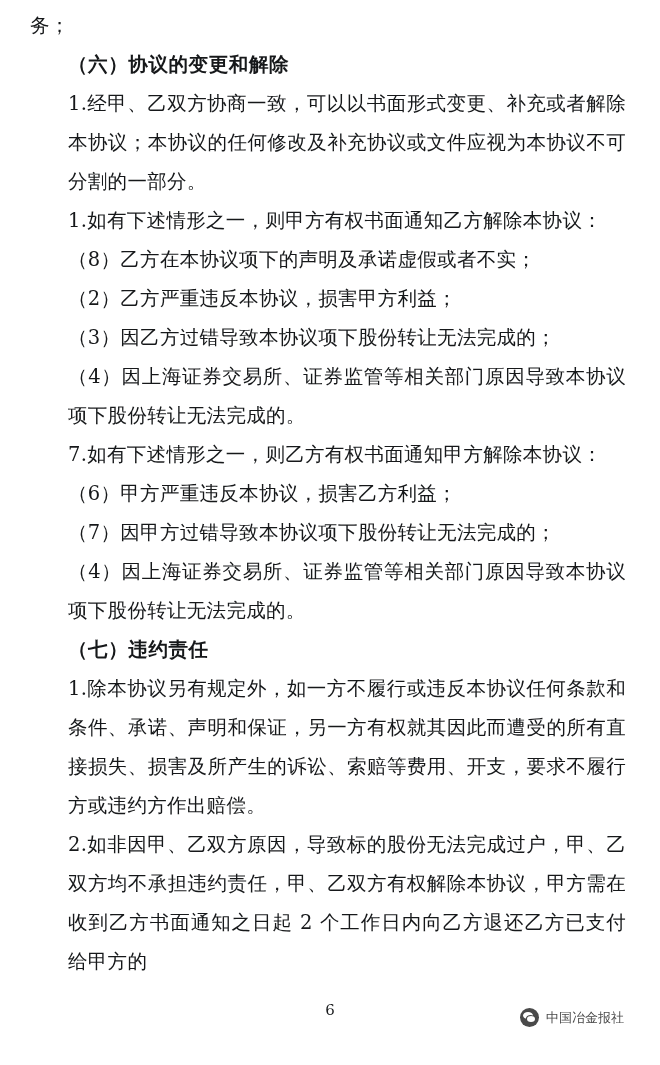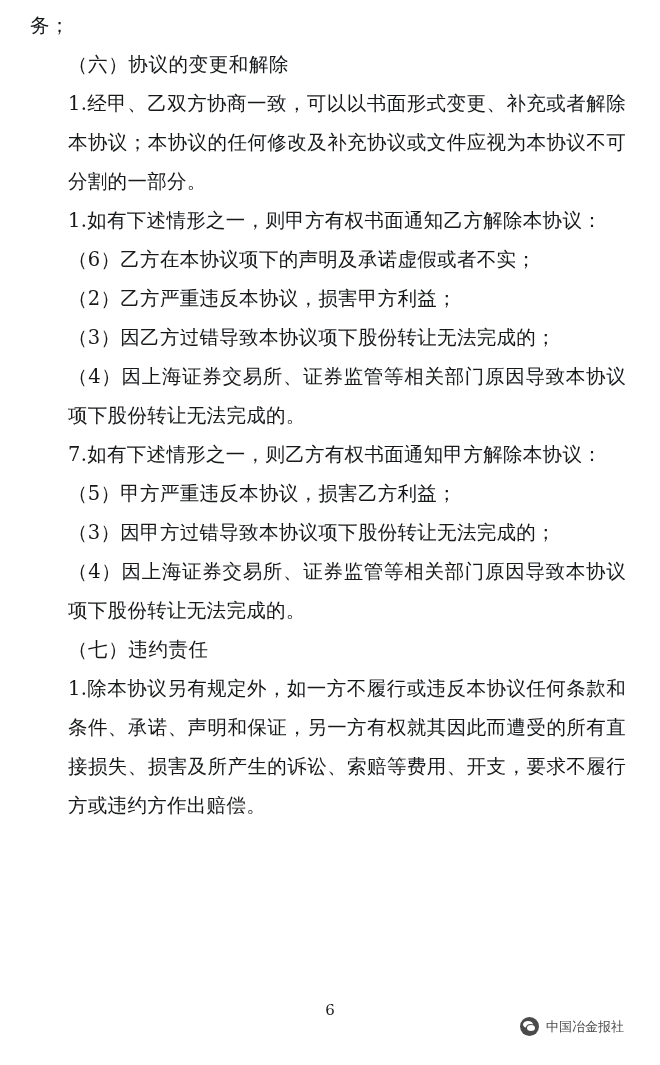--- a/index.html
+++ b/index.html
@@ -35,21 +35,21 @@
   .para {
     text-indent: 0;
   }
   .indent1 {
     padding-left: 38px;
   }
   .indent2 {
     padding-left: 38px;
   }
   .heading {
-    font-weight: normal;
+    font-weight: bold;
     padding-left: 38px;
     letter-spacing: 0.6px;
   }
   .hang {
     padding-left: 0;
   }
   .footer {
     position: absolute;
     left: 0;
     right: 0;
@@ -62,21 +62,21 @@
     right: 0;
     top: 0;
     text-align: center;
     font-size: 15px;
     color: #1a1c1e;
     font-family: "DejaVu Serif", "Liberation Serif", serif;
   }
   .watermark {
     position: absolute;
     right: 36px;
-    top: 16px;
+    top: 7px;
     display: flex;
     align-items: center;
     gap: 7px;
     color: #4a4a4a;
     font-size: 13px;
     font-family: "DejaVu Sans", "Liberation Sans", sans-serif;
   }
   .wechat-icon {
     width: 19px;
     height: 19px;
@@ -110,30 +110,31 @@
 </head>
 <body>
 
 <div class="page">
 
   <div class="doc-body">
     <p class="para hang">务；</p>
     <p class="para heading">（六）协议的变更和解除</p>
     <p class="para indent1">1.经甲、乙双方协商一致，可以以书面形式变更、补充或者解除本协议；本协议的任何修改及补充协议或文件应视为本协议不可分割的一部分。</p>
     <p class="para indent1">1.如有下述情形之一，则甲方有权书面通知乙方解除本协议：</p>
-    <p class="para indent2">（6）乙方在本协议项下的声明及承诺虚假或者不实；</p>
+    <p class="para indent2">（8）乙方在本协议项下的声明及承诺虚假或者不实；</p>
     <p class="para indent2">（2）乙方严重违反本协议，损害甲方利益；</p>
     <p class="para indent2">（3）因乙方过错导致本协议项下股份转让无法完成的；</p>
     <p class="para indent2">（4）因上海证券交易所、证券监管等相关部门原因导致本协议项下股份转让无法完成的。</p>
     <p class="para indent1">7.如有下述情形之一，则乙方有权书面通知甲方解除本协议：</p>
-    <p class="para indent2">（5）甲方严重违反本协议，损害乙方利益；</p>
-    <p class="para indent2">（3）因甲方过错导致本协议项下股份转让无法完成的；</p>
+    <p class="para indent2">（6）甲方严重违反本协议，损害乙方利益；</p>
+    <p class="para indent2">（7）因甲方过错导致本协议项下股份转让无法完成的；</p>
     <p class="para indent2">（4）因上海证券交易所、证券监管等相关部门原因导致本协议项下股份转让无法完成的。</p>
     <p class="para heading">（七）违约责任</p>
     <p class="para indent1">1.除本协议另有规定外，如一方不履行或违反本协议任何条款和条件、承诺、声明和保证，另一方有权就其因此而遭受的所有直接损失、损害及所产生的诉讼、索赔等费用、开支，要求不履行方或违约方作出赔偿。</p>
+    <p class="para indent1">2.如非因甲、乙双方原因，导致标的股份无法完成过户，甲、乙双方均不承担违约责任，甲、乙双方有权解除本协议，甲方需在收到乙方书面通知之日起 2 个工作日内向乙方退还乙方已支付给甲方的</p>
   </div>
 
   <div class="footer">
     <div class="page-number">6</div>
     <div class="watermark">
       <span class="wechat-icon"></span>
       <span>中国冶金报社</span>
     </div>
   </div>
 

